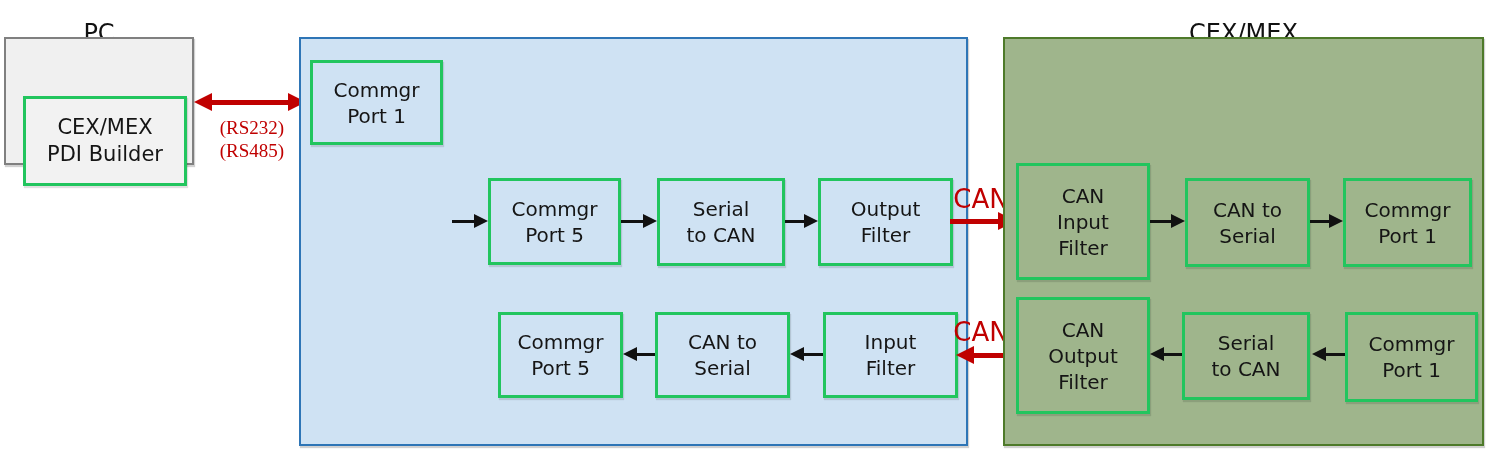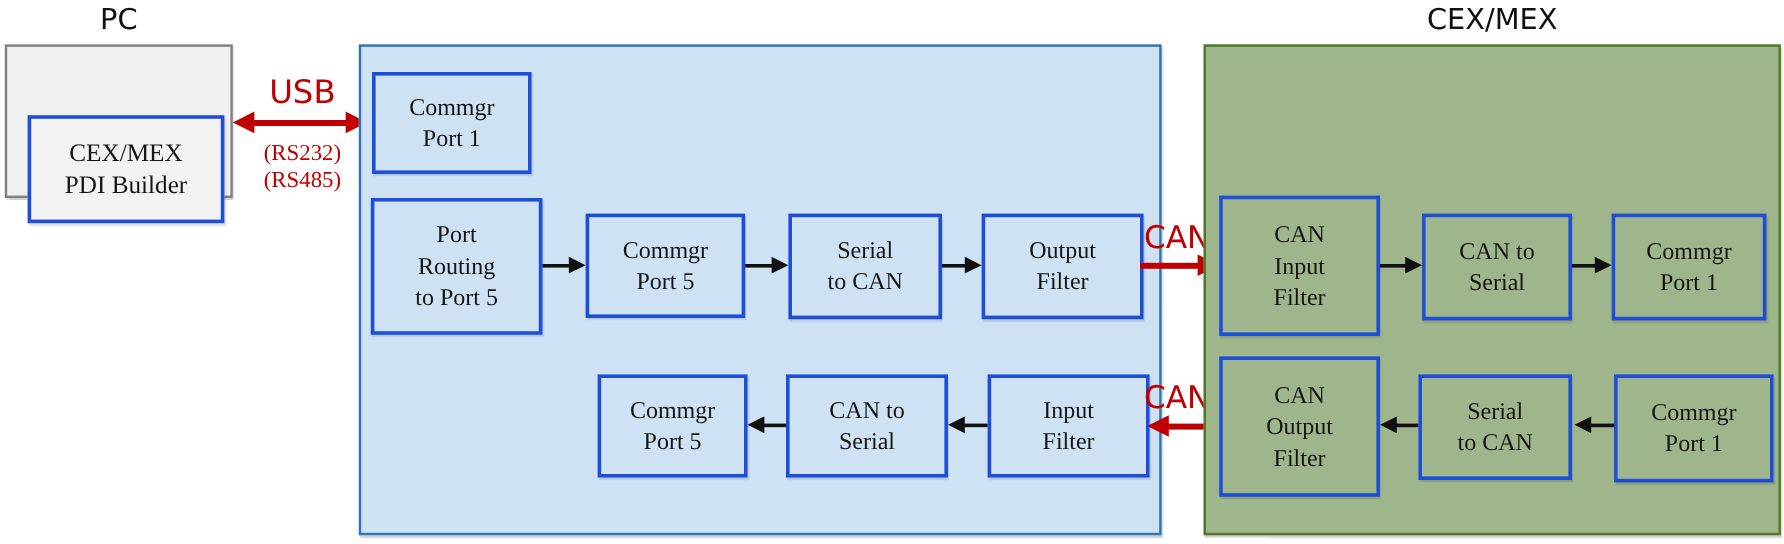--- a/index.html
+++ b/index.html
@@ -1,44 +1,43 @@
 <!DOCTYPE html>
 <html><head>
 <meta charset="utf-8">
 <style>
   html,body{margin:0;padding:0;background:#ffffff;}
   .canvas{
     position:relative;width:1487px;height:453px;background:#ffffff;overflow:hidden;
     font-family:"DejaVu Sans","Liberation Sans",sans-serif;color:#1a1a1a;
   }
   .title{
-    position:absolute;top:1px;height:30px;font-size:24px;line-height:30px;
+    position:absolute;top:18px;height:30px;font-size:24px;line-height:30px;
     text-align:center;color:#111;
   }
   .container{position:absolute;box-sizing:border-box;}
   .pc-outer{
     left:4px;top:37px;width:190px;height:128px;
     background:#f0f0f0;border:2px solid #808080;
     box-shadow:1px 2px 1px rgba(0,0,0,0.18);
   }
   .blue-box{
     left:299px;top:37px;width:669px;height:409px;
     background:#cfe2f3;border:2px solid #2e75b6;
     box-shadow:1px 2px 1px rgba(0,0,0,0.18);
   }
   .green-box{
     left:1003px;top:37px;width:481px;height:409px;
     background:#9fb58c;border:2px solid #4e7a2a;
     box-shadow:1px 2px 1px rgba(0,0,0,0.18);
   }
   .node{
-    position:absolute;box-sizing:border-box;border:3px solid #1d4ed8;
+    position:absolute;box-sizing:border-box;border:3px solid #22c55e;
     display:flex;align-items:center;justify-content:center;text-align:center;
     box-shadow:1px 2px 1px rgba(0,0,0,0.12);
-    font-family:Liberation Serif, serif;
   }
   .node-label{
     white-space:pre-line;font-size:20px;line-height:1.3;color:#151515;
   }
   .pdi-node{left:17px;top:57px;width:164px;height:90px;background:#f2f2f2;}
   .pdi-node .node-label{font-size:21px;}
   
   .arrow{position:absolute;height:16px;}
   .arrow .shaft{position:absolute;top:50%;height:3px;margin-top:-1.5px;background:#111;left:0;right:0;}
   .arrow.to-right .shaft{right:12px;}
@@ -72,34 +71,28 @@
       <span class="node-label">CEX/MEX
 PDI Builder</span>
     </div>
   </div>
 
   <div class="arrow red double" style="left:194px;top:92px;width:112px;">
     <div class="head-l"></div>
     <div class="shaft"></div>
     <div class="head-r"></div>
   </div>
-  <div class="link-label usb-label">USB</div>
   <div class="link-label proto-label" style="top:116px;">(RS232)</div>
   <div class="link-label proto-label" style="top:139px;">(RS485)</div>
 
   <div class="container blue-box"></div>
 
   <div class="node" style="left:310px;top:60px;width:133px;height:85px;">
     <span class="node-label">Commgr
 Port 1</span>
-  </div>
-  <div class="node" style="left:309px;top:165px;width:143px;height:114px;">
-    <span class="node-label">Port
-Routing
-to Port 5</span>
   </div>
   <div class="node" style="left:488px;top:178px;width:133px;height:87px;">
     <span class="node-label">Commgr
 Port 5</span>
   </div>
   <div class="node" style="left:657px;top:178px;width:128px;height:88px;">
     <span class="node-label">Serial
 to CAN</span>
   </div>
   <div class="node" style="left:818px;top:178px;width:135px;height:88px;">

